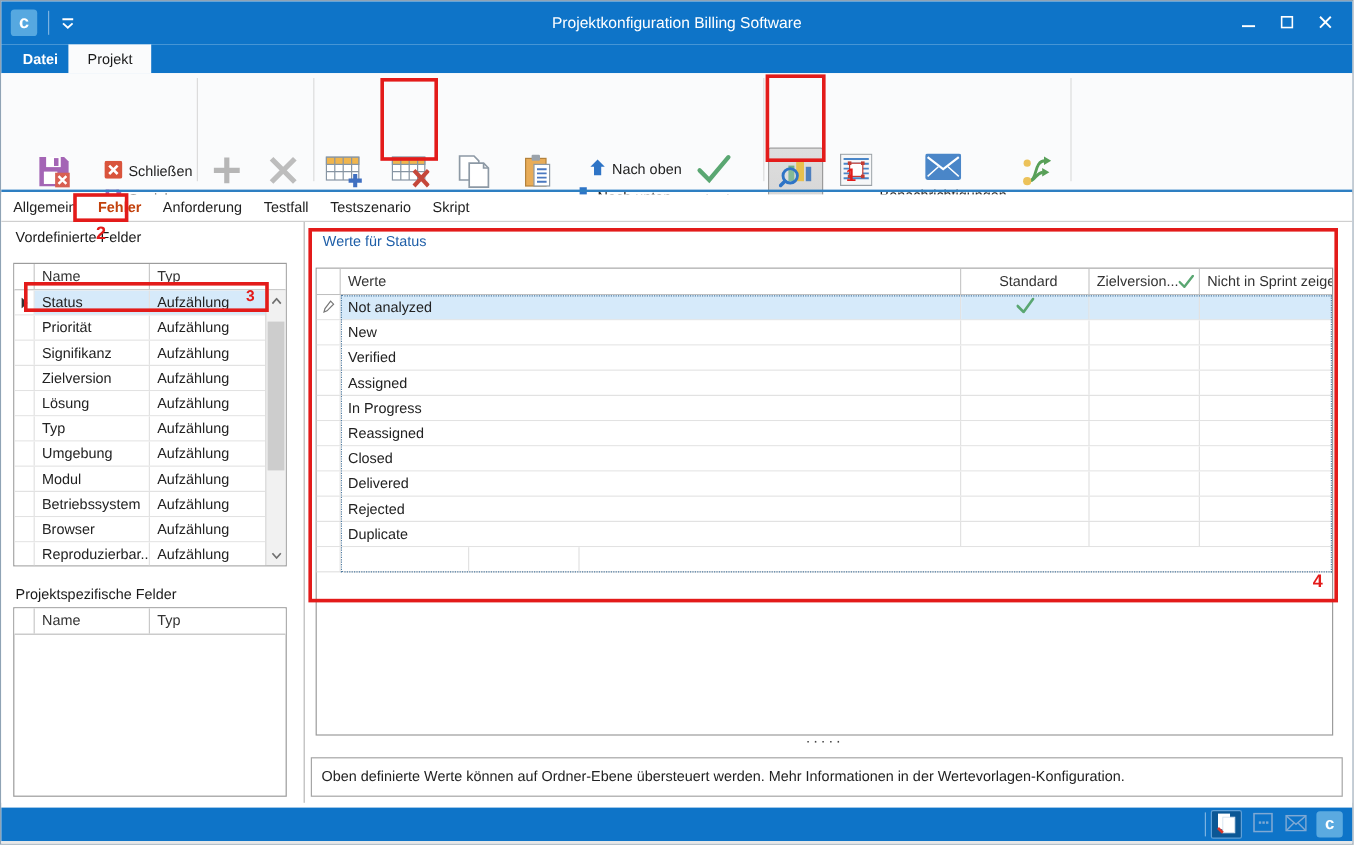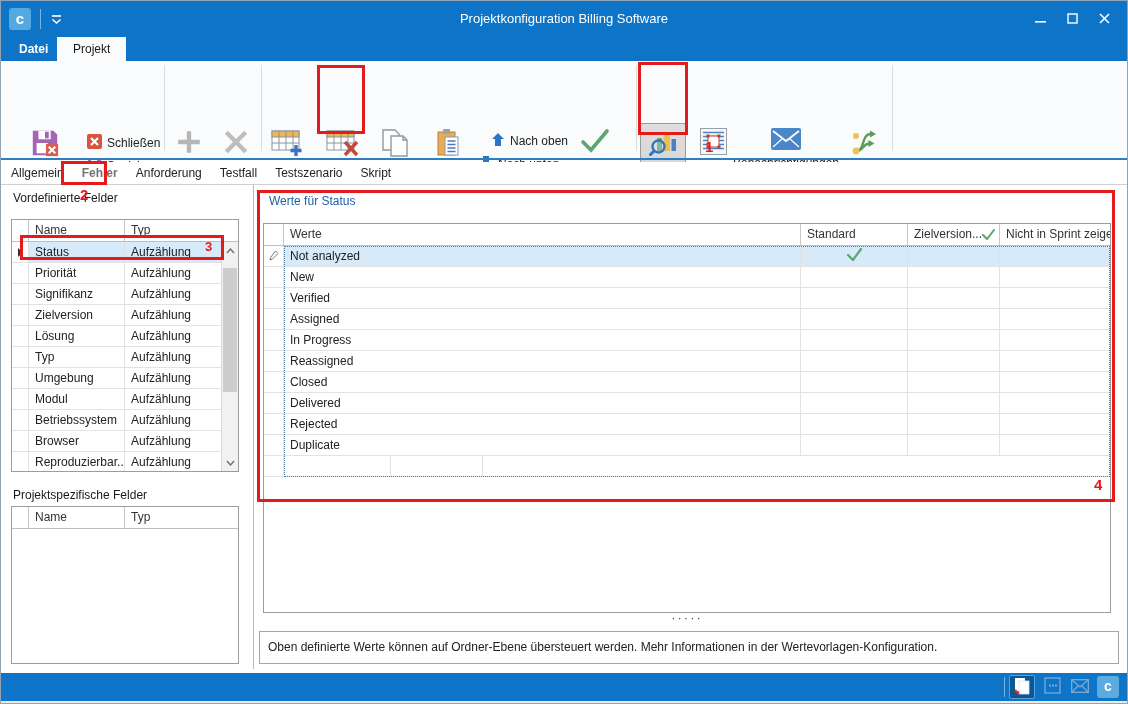--- a/index.html
+++ b/index.html
@@ -34,21 +34,21 @@
   .bigbtn .lbl { white-space:pre-line; }
   .bigbtn.disabled { color:#a8a8a8; }
   .bigbtn.pressed { background:linear-gradient(#dedede,#d2d2d2); border:1px solid #9b9b9b; border-radius:2px; }
   .smallbtn { position:absolute; height:20px; display:flex; align-items:center; gap:5px; white-space:nowrap; cursor:default; }
   .grp { position:absolute; top:62px; height:92px; }
 
   
   .doctabs { position:absolute; left:0; top:161px; width:100%; height:23px; background:#fff;
              border-bottom:1px solid #cfcfcf; display:flex; align-items:center; padding-left:10px; gap:18px; }
   .doctab { white-space:nowrap; cursor:default; }
-  .doctab.active { color:#737373; font-weight:bold; }
+  .doctab.active { color:#c2410c; font-weight:bold; }
 
   
   .content { position:absolute; left:0; top:184px; width:100%; height:484px; background:#fff; }
   .vsplit { position:absolute; left:252px; top:184px; width:1px; height:484px; background:#b9b9b9; }
 
   .panel-label { position:absolute; font-size:12px; color:#1a1a1a; }
   .blue-label { color:#1f5fa8; }
 
   .gridbox { position:absolute; background:#fff; border:1px solid #9c9c9c; }
   .ghead { display:flex; height:22px; border-bottom:1px solid #bfbfbf; background:#fff; }
@@ -63,21 +63,21 @@
   .ltable { left:10px; top:218px; width:228px; height:253px; }
   .ltable2 { left:10px; top:505px; width:228px; height:158px; }
   .l-m { width:17px; } .l-name { width:96px; } .l-typ { flex:1; border-right:none; }
   .lrows { position:absolute; left:0; top:22px; right:17px; bottom:0; overflow:hidden; }
   .lscroll { position:absolute; right:0; top:22px; bottom:0; width:17px; background:#f1f1f1; border-left:1px solid #d9d9d9; }
   .sc-arrow { position:absolute; left:0; width:16px; height:17px; display:flex; align-items:center; justify-content:center; }
   .sc-thumb { position:absolute; left:1px; width:14px; background:#cdcdcd; }
 
   
   .rgrid { left:262px; top:222px; width:848px; height:390px; }
-  .r-m { width:20px; } .r-werte { width:517px; } .r-std { width:107px; text-align:left; }
+  .r-m { width:20px; } .r-werte { width:517px; } .r-std { width:107px; text-align:center; }
   .r-abg { width:92px; display:flex; align-items:flex-start; justify-content:space-between; padding-right:5px; }
   .r-spr { flex:1; border-right:none; }
   .rrows { position:absolute; left:0; top:22px; right:0; }
   .cellcheck { position:absolute; left:0; right:0; top:2px; text-align:center; }
   .focus-rect { position:absolute; left:20px; right:0; top:0; bottom:0; border:1px dotted #4d7aa0; pointer-events:none; }
 
   .splitter-dots { position:absolute; left:262px; top:612px; width:848px; height:14px; text-align:center;
                    color:#444; font-size:13px; letter-spacing:2px; line-height:10px; cursor:row-resize; }
   .infobox { position:absolute; left:258px; top:630px; width:860px; height:33px; border:1px solid #a6a6a6;
              background:#fff; line-height:31px; padding-left:8px; white-space:nowrap; overflow:hidden; }

